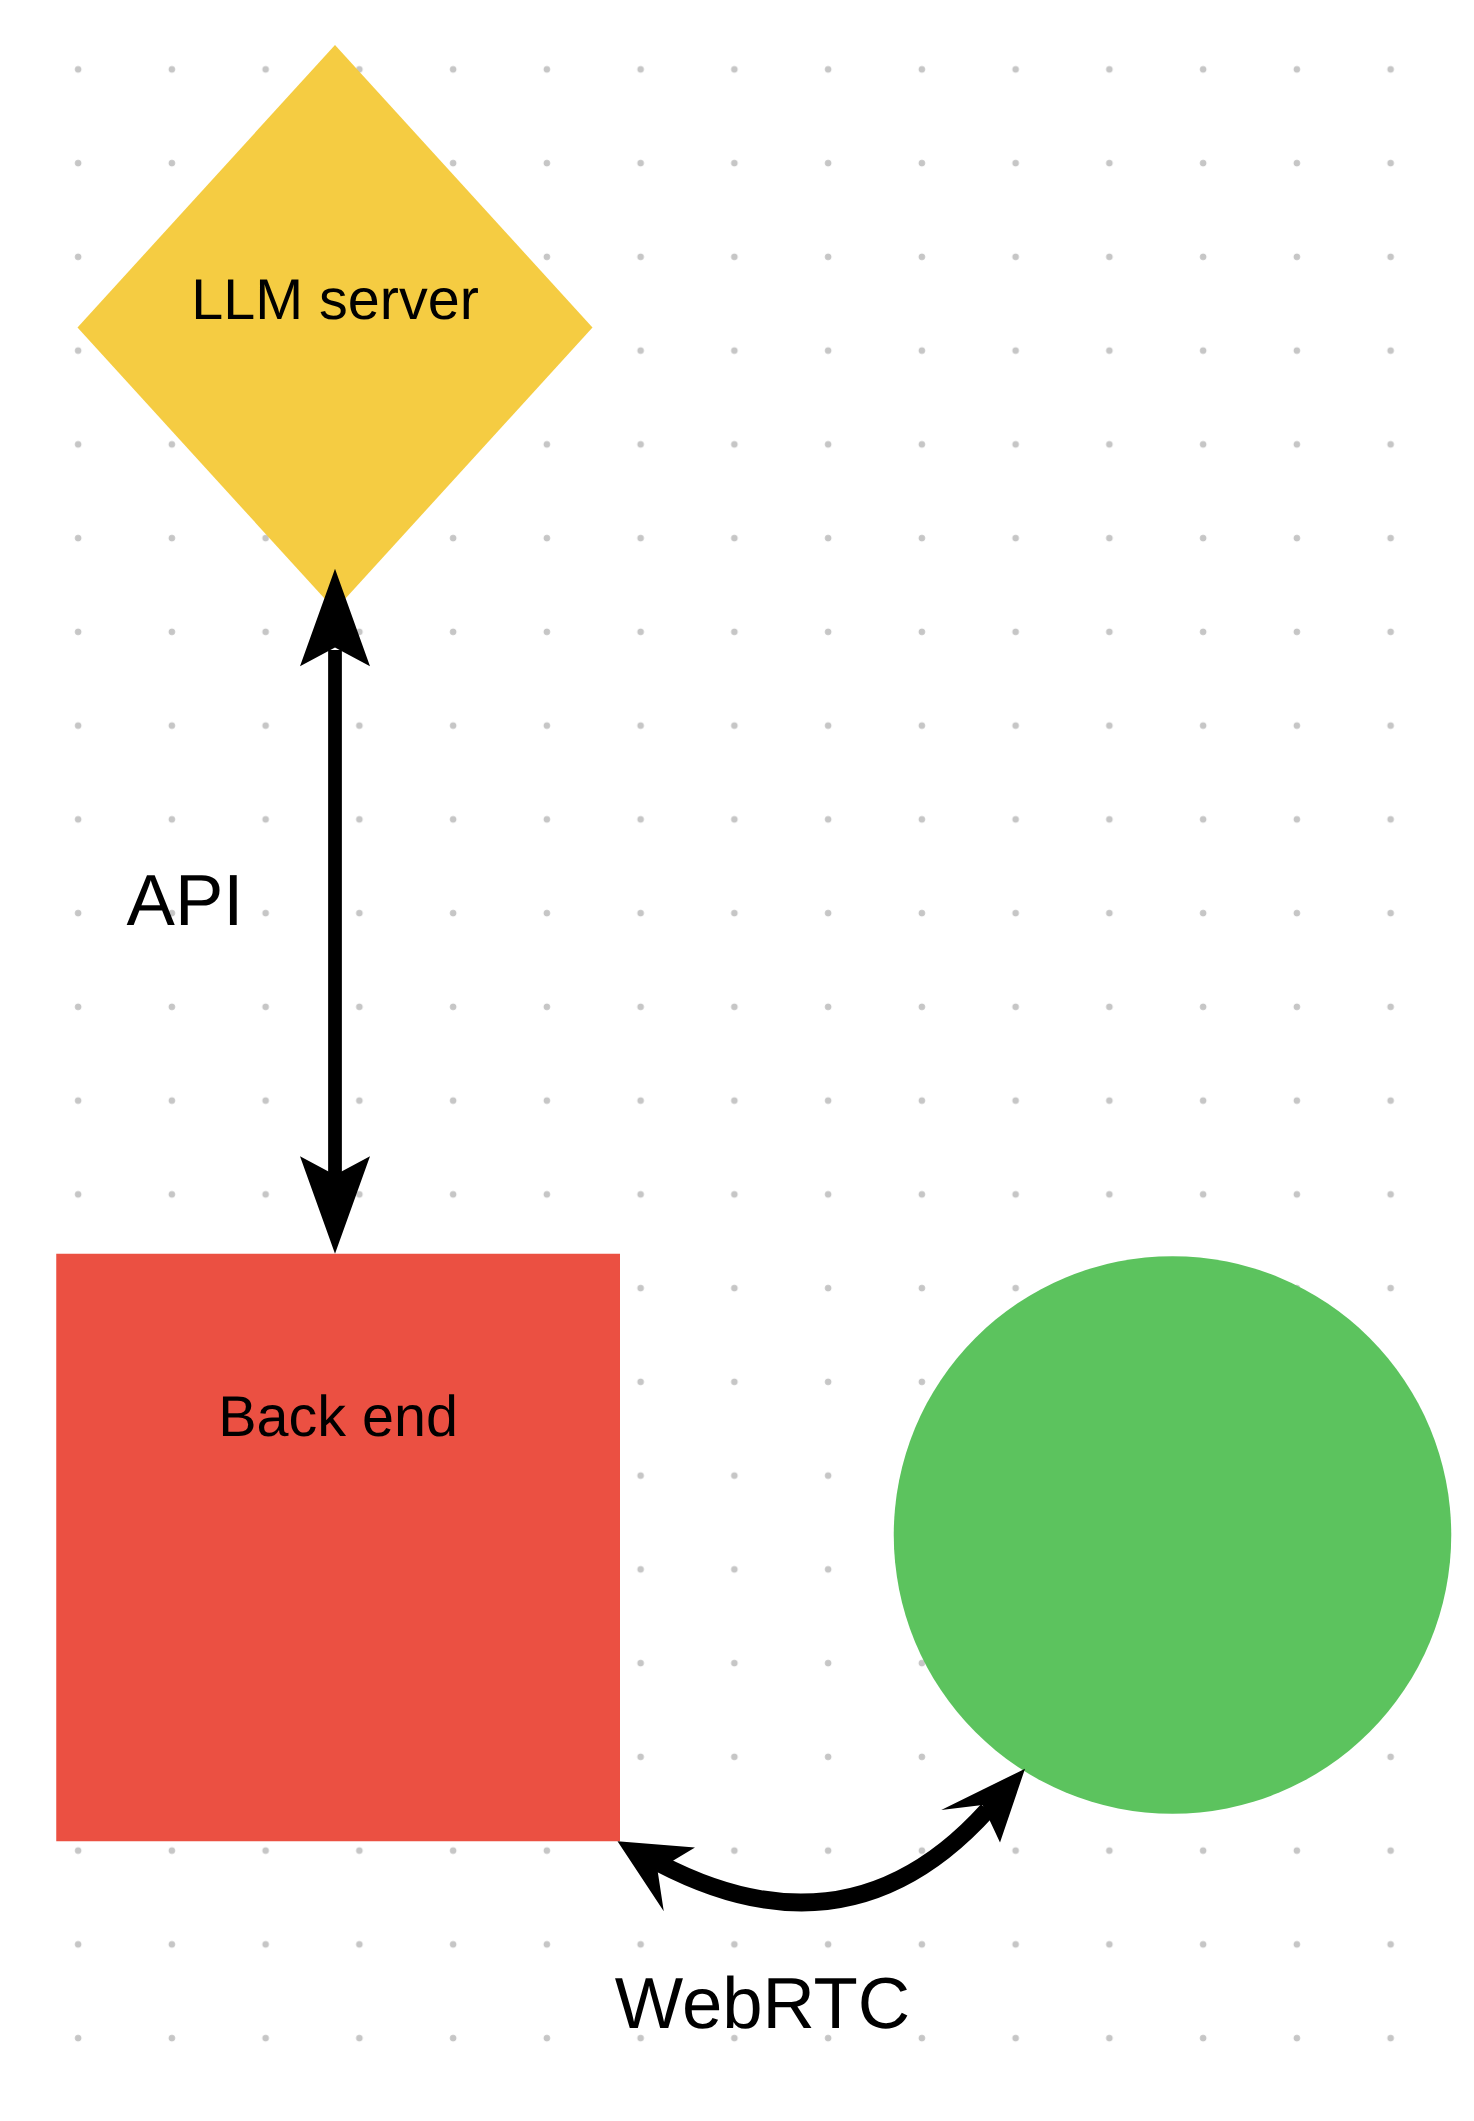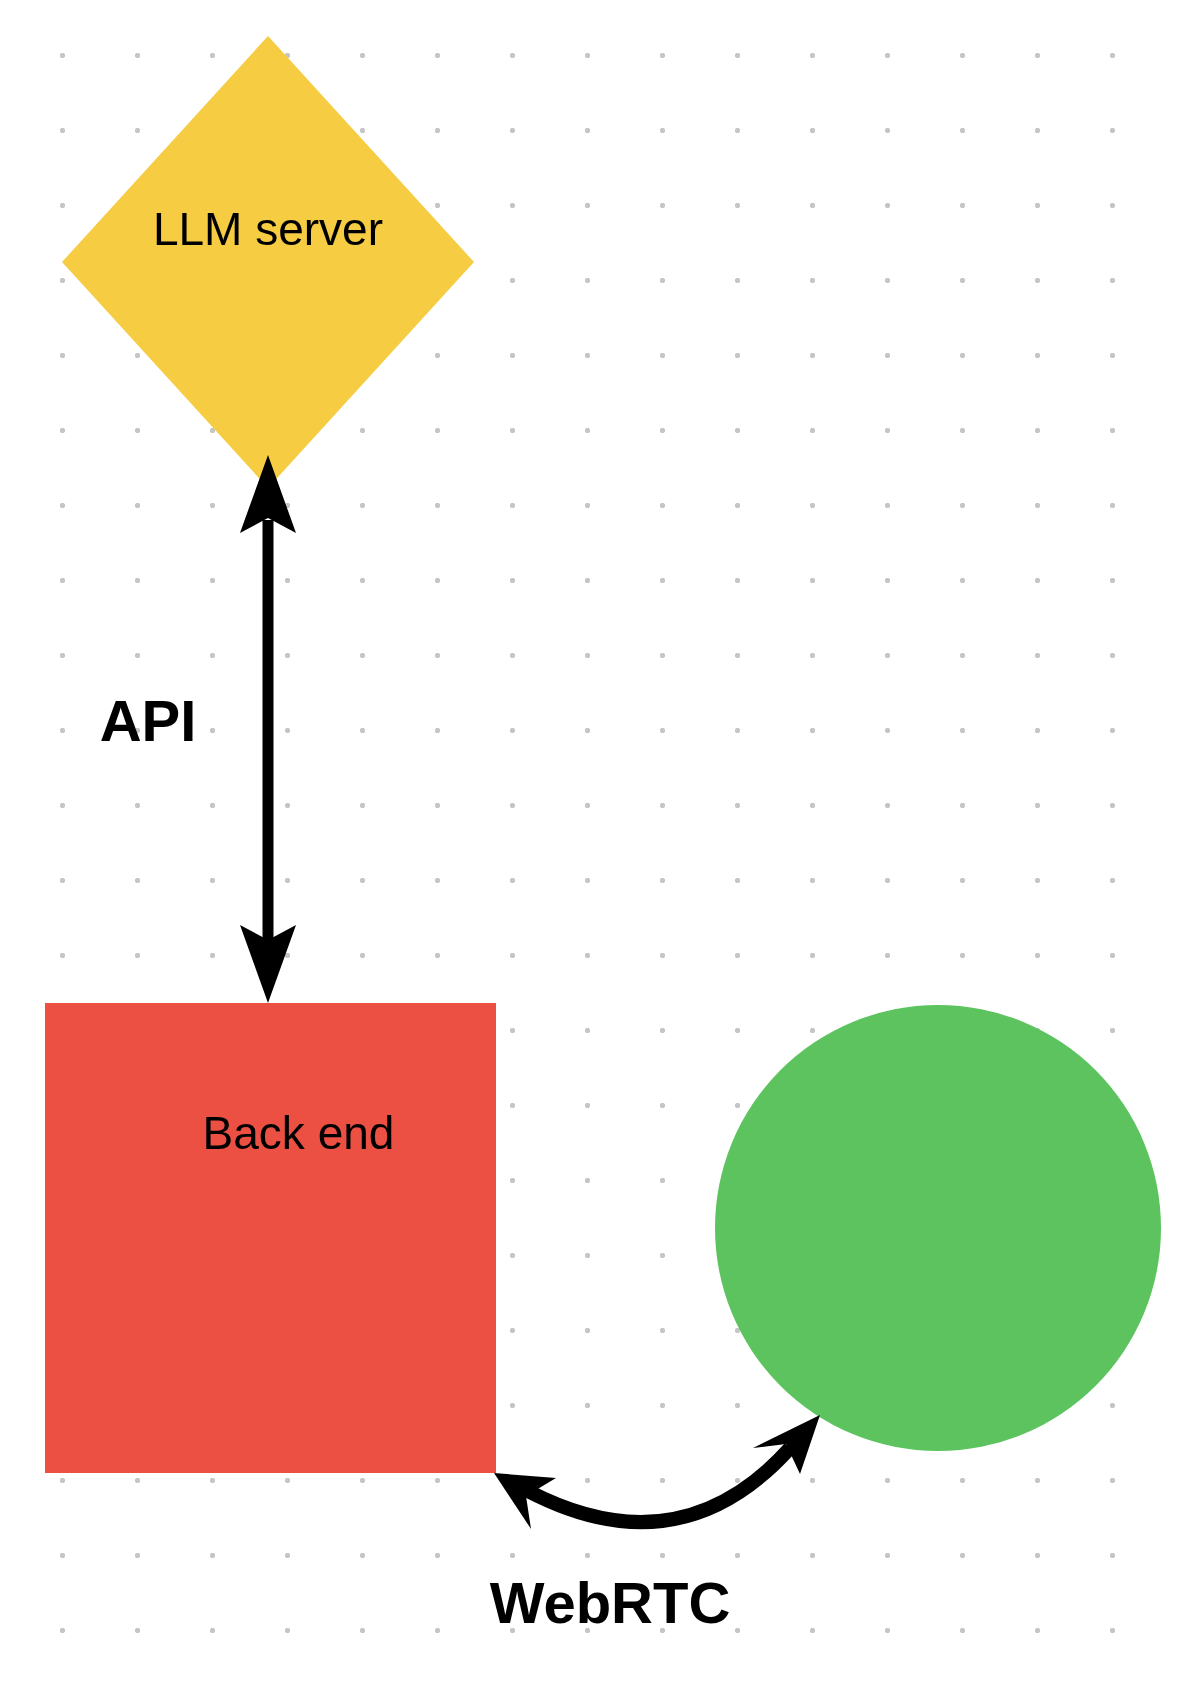--- a/index.html
+++ b/index.html
@@ -33,35 +33,34 @@
     font-size: 46px;
     font-weight: 400;
     line-height: 1;
     white-space: nowrap;
     text-align: center;
   }
   .edge-label {
     position: absolute;
     color: #000000;
     font-size: 58px;
-    font-weight: 700;
+    font-weight: 400;
     line-height: 1;
     white-space: nowrap;
     text-align: center;
   }
   #label-llm-server {
     left: 0px;
-    top: 206px;
+    top: 216px;
     width: 536px;
   }
   #label-back-end {
     left: 45px;
     top: 1110px;
     width: 451px;
-    margin-left: 28px;
   }
   #label-front-end {
     left: 715px;
     top: 1110px;
     width: 446px;
   }
   #label-api {
     left: 28px;
     top: 692px;
     width: 240px;

